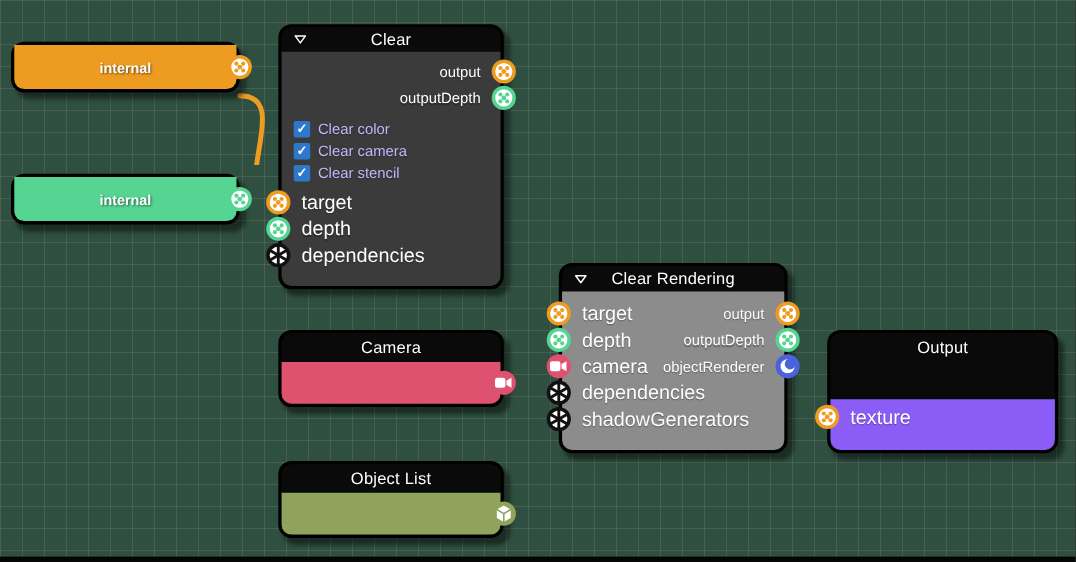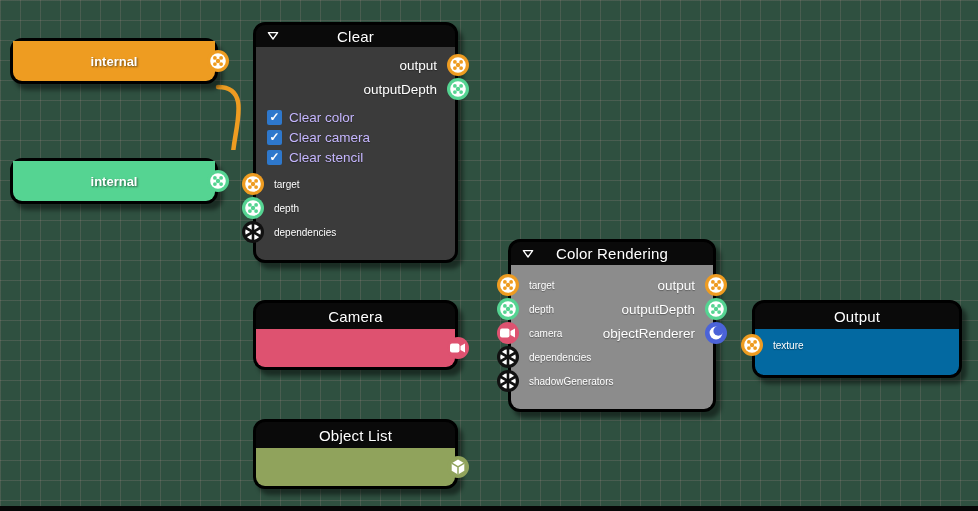--- a/index.html
+++ b/index.html
@@ -27,21 +27,21 @@
     border-radius:9px 9px 0 0;background:#0A0A0A;
     text-shadow:0 1px 1px rgba(0,0,0,.6);
   }
   .collapse{position:absolute;left:9px;top:50%;transform:translateY(-50%);width:16px;height:16px;cursor:pointer;}
   .node-body{position:relative;border-radius:0 0 9px 9px;}
   .body-center{display:flex;align-items:center;justify-content:center;}
   .value-label{color:#fff;font-weight:bold;font-size:13px;text-shadow:1px 1px 2px rgba(0,0,0,.55);}
 
   .row{position:relative;height:24px;display:flex;align-items:center;}
   .row.cb{height:20px;}
-  .in-label{color:#fff;font-size:10px;padding-left:18px;text-shadow:0 1px 1px rgba(0,0,0,.35);}
+  .in-label{color:#fff;font-size:18px;padding-left:18px;text-shadow:0 1px 1px rgba(0,0,0,.35);}
   .out-label{color:#fff;font-size:13.5px;padding-right:18px;margin-left:auto;text-shadow:0 1px 1px rgba(0,0,0,.35);}
   .port{position:absolute;top:50%;width:24px;height:24px;margin-top:-12px;cursor:crosshair;}
   .port.in{left:-15px;}
   .port.out{right:-15px;}
   .port svg{width:24px;height:24px;display:block;}
 
   .checkbox{
     width:15px;height:15px;margin:0 7px 0 11px;border-radius:2px;
     display:inline-flex;align-items:center;justify-content:center;
     color:#fff;font-size:12px;font-weight:bold;cursor:pointer;flex:0 0 auto;
@@ -215,21 +215,21 @@
           </svg>
         </span>
     </div>
   </div>
 
   <div class="node" style="left:508px;top:239px;width:202px;">
     <div class="node-header" style="height:23px;">
       <svg class="collapse">
           <use href="#collapse-icon"></use>
         </svg>
-      <span>Color Rendering</span>
+      <span>Clear Rendering</span>
     </div>
     <div class="node-body" style="padding: 8px 0px 16px; background-color: rgb(140, 140, 140);">
       <div class="row">
         <span class="port in" style="color: rgb(238, 156, 33);">
             <svg>
               <use href="#reel-icon"></use>
             </svg>
           </span>
         <span class="in-label">target</span>
         <span class="out-label">output</span>
@@ -283,21 +283,21 @@
           </span>
         <span class="in-label">shadowGenerators</span>
       </div>
     </div>
   </div>
 
   <div class="node" style="left:752px;top:300px;width:204px;">
     <div class="node-header" style="height:26px;">
         <span>Output</span>
       </div>
-    <div class="node-body" style="padding: 4px 0px 0px; height: 42px; background-color: #0369a1;">
+    <div class="node-body" style="padding: 4px 0px 0px; height: 42px; background-color: #8b5cf6; margin-top: 34px;">
       <div class="row">
         <span class="port in" style="color: rgb(238, 156, 33);">
             <svg>
               <use href="#reel-icon"></use>
             </svg>
           </span>
         <span class="in-label">texture</span>
       </div>
     </div>
   </div>

